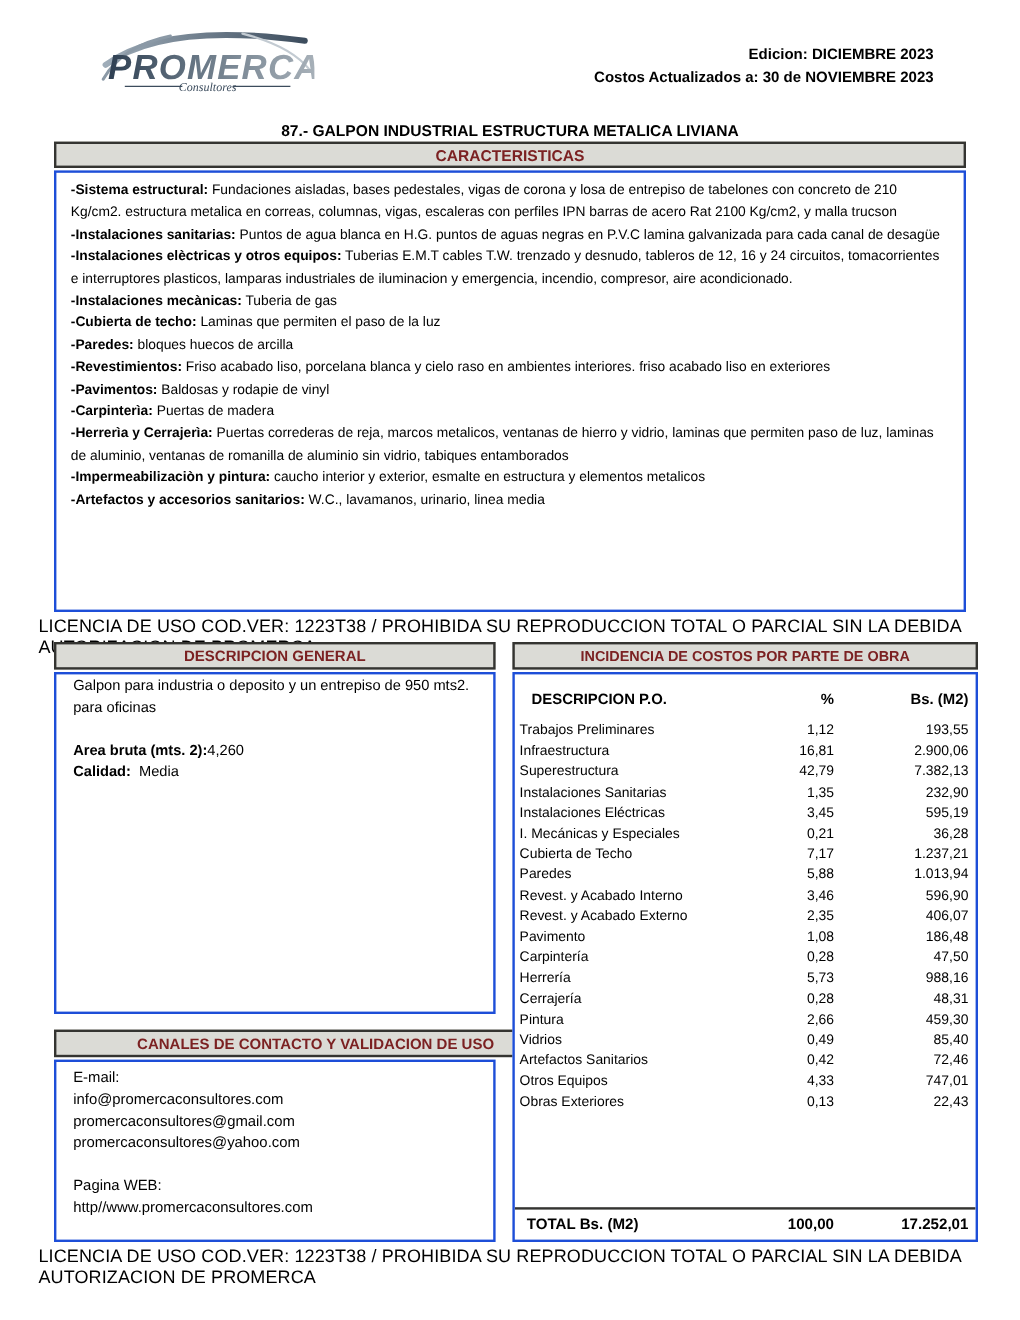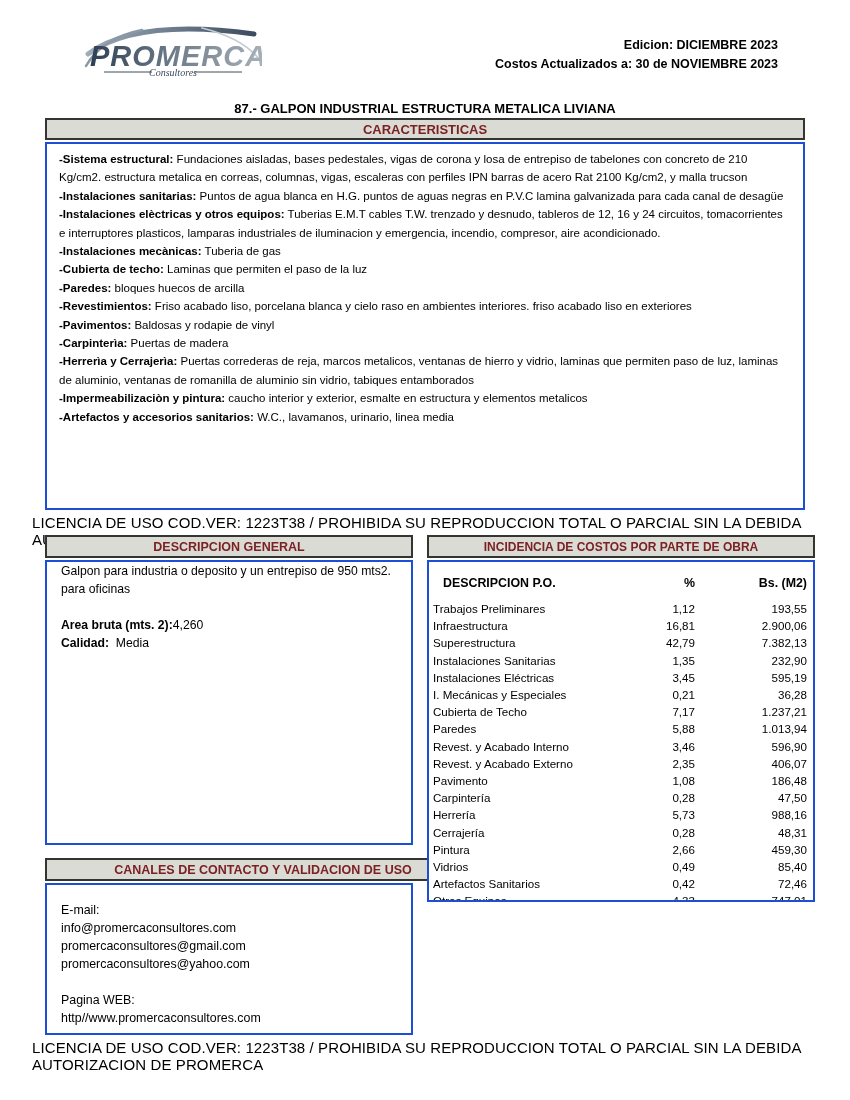--- a/index.html
+++ b/index.html
@@ -31,24 +31,24 @@
   .license1{top:514px;}
   .license2{top:1039px;}
 
   .bar-desc{left:45px;top:535px;width:368px;height:23px;}
   .box-desc{left:45px;top:560px;width:368px;height:285px;
             padding:0 14px;font-size:12.2px;line-height:18px;}
   .blank-line{height:18px;}
 
   .bar-contact{left:45px;top:858px;width:436px;height:23px;}
   .box-contact{left:45px;top:883px;width:368px;height:152px;
-               padding:16px 14px;font-size:12.4px;line-height:18px;}
+               padding:4px 14px;font-size:12.4px;line-height:18px;}
 
   .bar-incid{left:427px;top:535px;width:388px;height:23px;font-size:12px;}
-  .box-incid{left:427px;top:560px;width:388px;height:342px;
+  .box-incid{left:427px;top:560px;width:388px;height:475px;
              display:flex;flex-direction:column;font-size:11.6px;}
   .t-headrow{display:flex;font-weight:bold;font-size:12.4px;
              padding:14px 6px 10px 14px;}
   .t-row{display:flex;line-height:17.2px;padding:0 6px 0 4px;}
   .t-desc{flex:1;text-align:left;}
   .t-pct{width:85px;text-align:right;}
   .t-bs{width:112px;text-align:right;}
   .t-spacer{flex:1;}
   .t-total{display:flex;font-weight:bold;font-size:12.6px;
            border-top:2px solid #343431;padding:5px 6px 6px 6px;}

